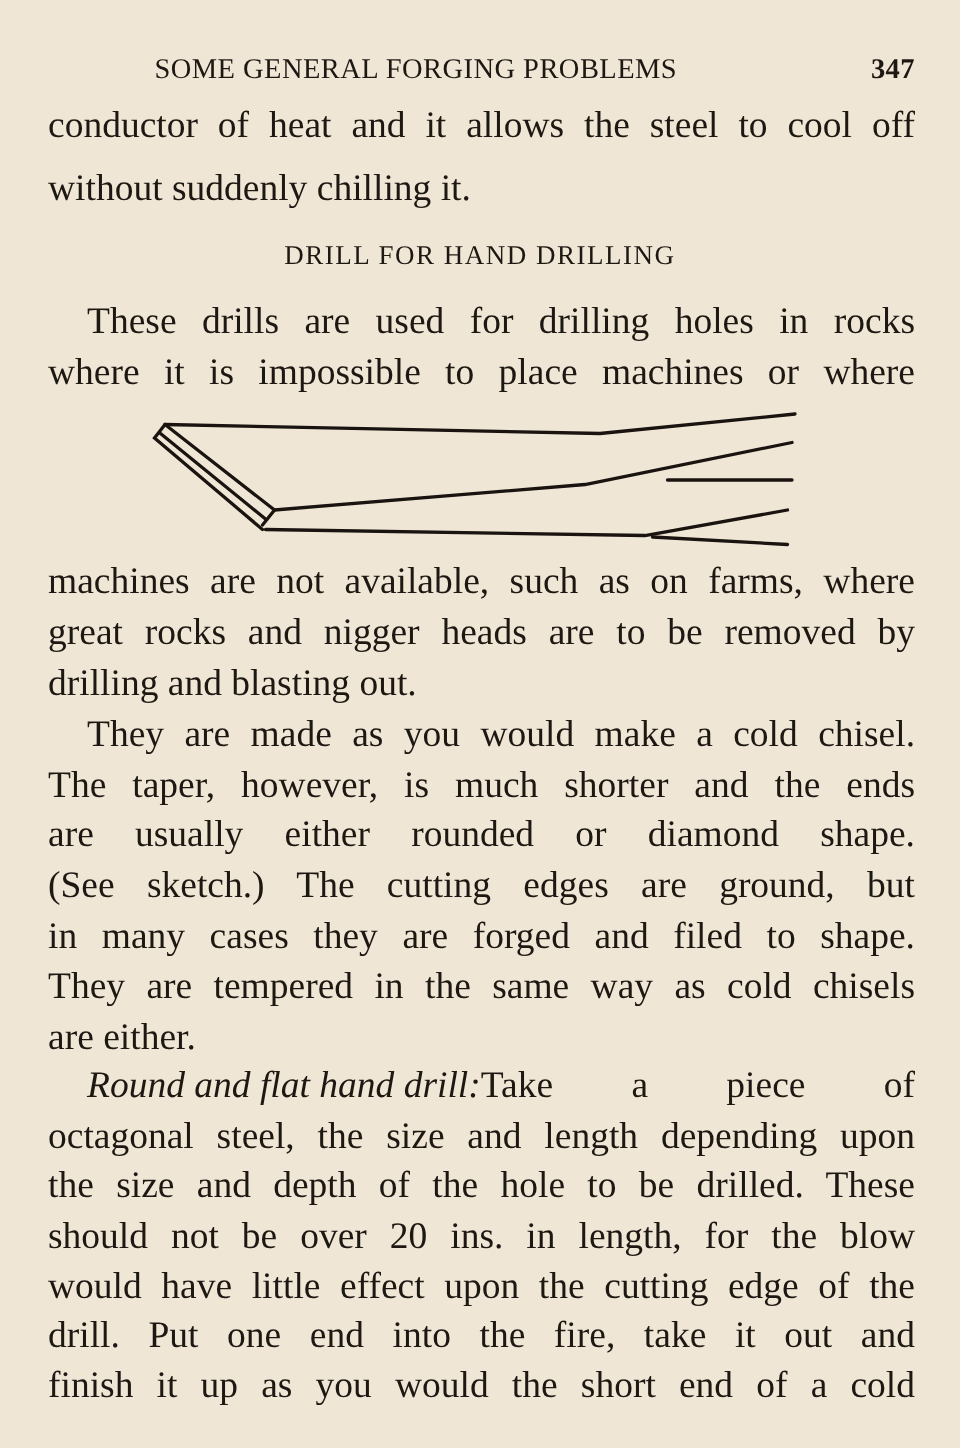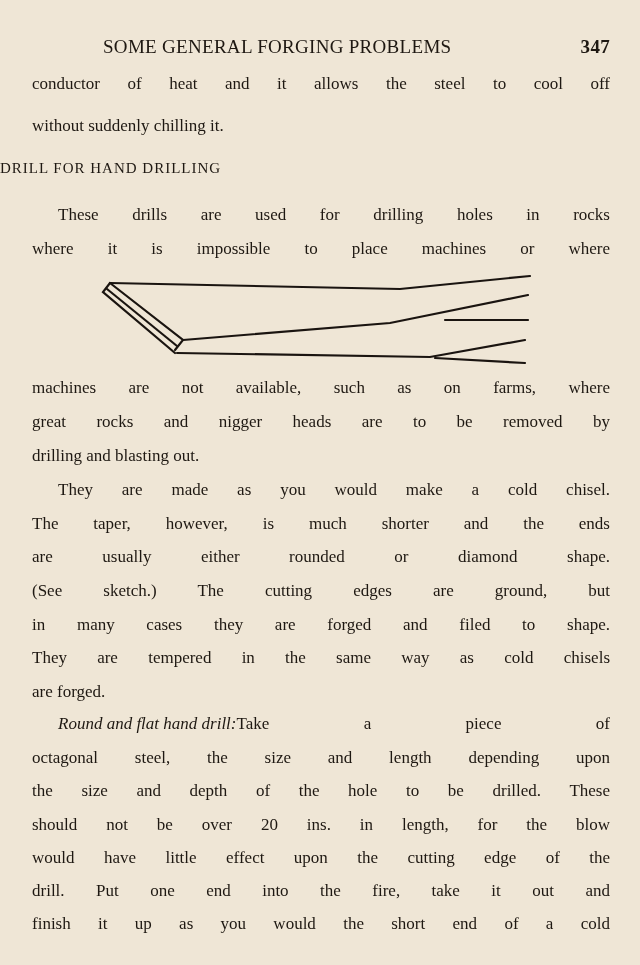--- a/index.html
+++ b/index.html
@@ -11,28 +11,28 @@
   }
   .page { position: relative; width: 640px; height: 965px; }
   .running-head {
     position: absolute; top: 36px; left: 0; width: 640px; height: 24px;
     font-family: "Liberation Serif", serif; font-size: 19px; letter-spacing: 0.3px;
   }
   .running-title { position: absolute; left: 103px; top: 0; }
   .page-number { position: absolute; right: 30px; top: 0; font-weight: bold; }
   .line {
     position: absolute; left: 32px; width: 578px;
-    font-family: "Liberation Serif", serif; font-size: 17px; line-height: 28px;
+    font-family: "Liberation Serif", serif; font-size: 25px; line-height: 28px;
     white-space: nowrap; text-align: justify; text-align-last: justify;
   }
   .line.last { text-align-last: left; }
   .line.indent { left: 58px; width: 552px; }
   .subhead {
-    position: absolute; left: 0; width: 640px; top: 160px; text-align: left;
-    font-family: "Liberation Serif", serif; font-size: 15px; letter-spacing: 1px;
+    position: absolute; left: 0; width: 640px; top: 160px; text-align: center;
+    font-family: "Liberation Serif", serif; font-size: 18px; letter-spacing: 1px;
   }
   .italic { font-style: italic; }
   .figure { position: absolute; left: 100px; top: 270px; width: 440px; height: 95px; }
 </style>
 </head>
 <body>
 
 <div class="page">
   <div class="running-head">
     <span class="running-title">SOME GENERAL FORGING PROBLEMS</span>
@@ -63,21 +63,21 @@
   <div class="line" style="top:374px">machines are not available, such as on farms, where</div>
   <div class="line" style="top:408px">great rocks and nigger heads are to be removed by</div>
   <div class="line last" style="top:442px">drilling and blasting out.</div>
 
   <div class="line indent" style="top:476px">They are made as you would make a cold chisel.</div>
   <div class="line" style="top:510px">The taper, however, is much shorter and the ends</div>
   <div class="line" style="top:543px">are usually either rounded or diamond shape.</div>
   <div class="line" style="top:577px">(See sketch.) The cutting edges are ground, but</div>
   <div class="line" style="top:611px">in many cases they are forged and filed to shape.</div>
   <div class="line" style="top:644px">They are tempered in the same way as cold chisels</div>
-  <div class="line last" style="top:678px">are forged.</div>
+  <div class="line last" style="top:678px">are either.</div>
 
   <div class="line indent" style="top:710px; display:flex; text-align:left;">
     <span class="italic">Round and flat hand drill:</span>
     <span style="flex:1; text-align:justify; text-align-last:justify;">Take a piece of</span>
   </div>
   <div class="line" style="top:777px">the size and depth of the hole to be drilled. These</div>
   <div class="line" style="top:744px">octagonal steel, the size and length depending upon</div>
   <div class="line" style="top:811px">should not be over 20 ins. in length, for the blow</div>
   <div class="line" style="top:844px">would have little effect upon the cutting edge of the</div>
   <div class="line" style="top:877px">drill. Put one end into the fire, take it out and</div>

